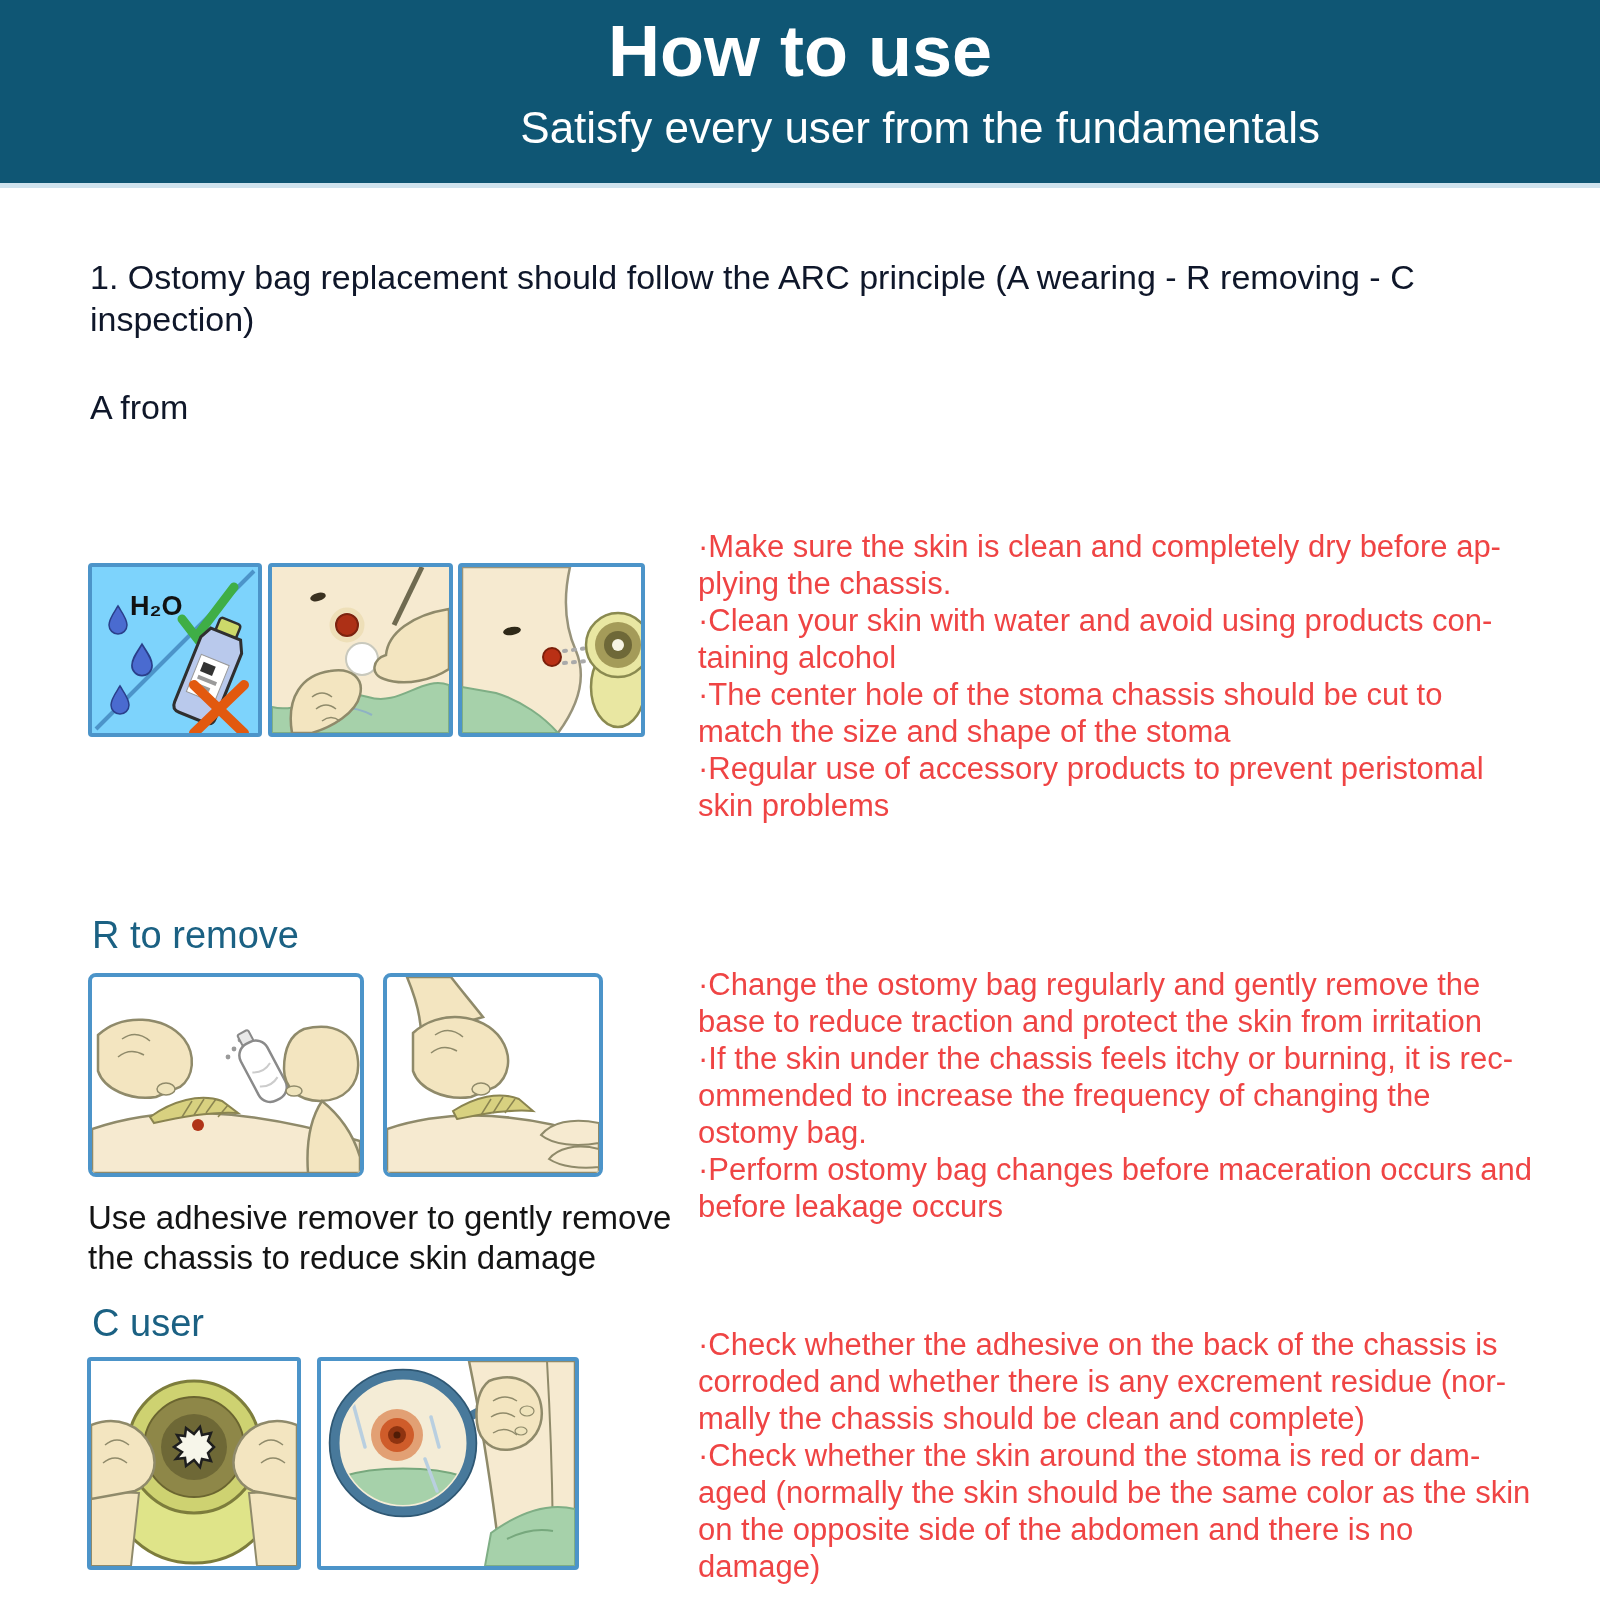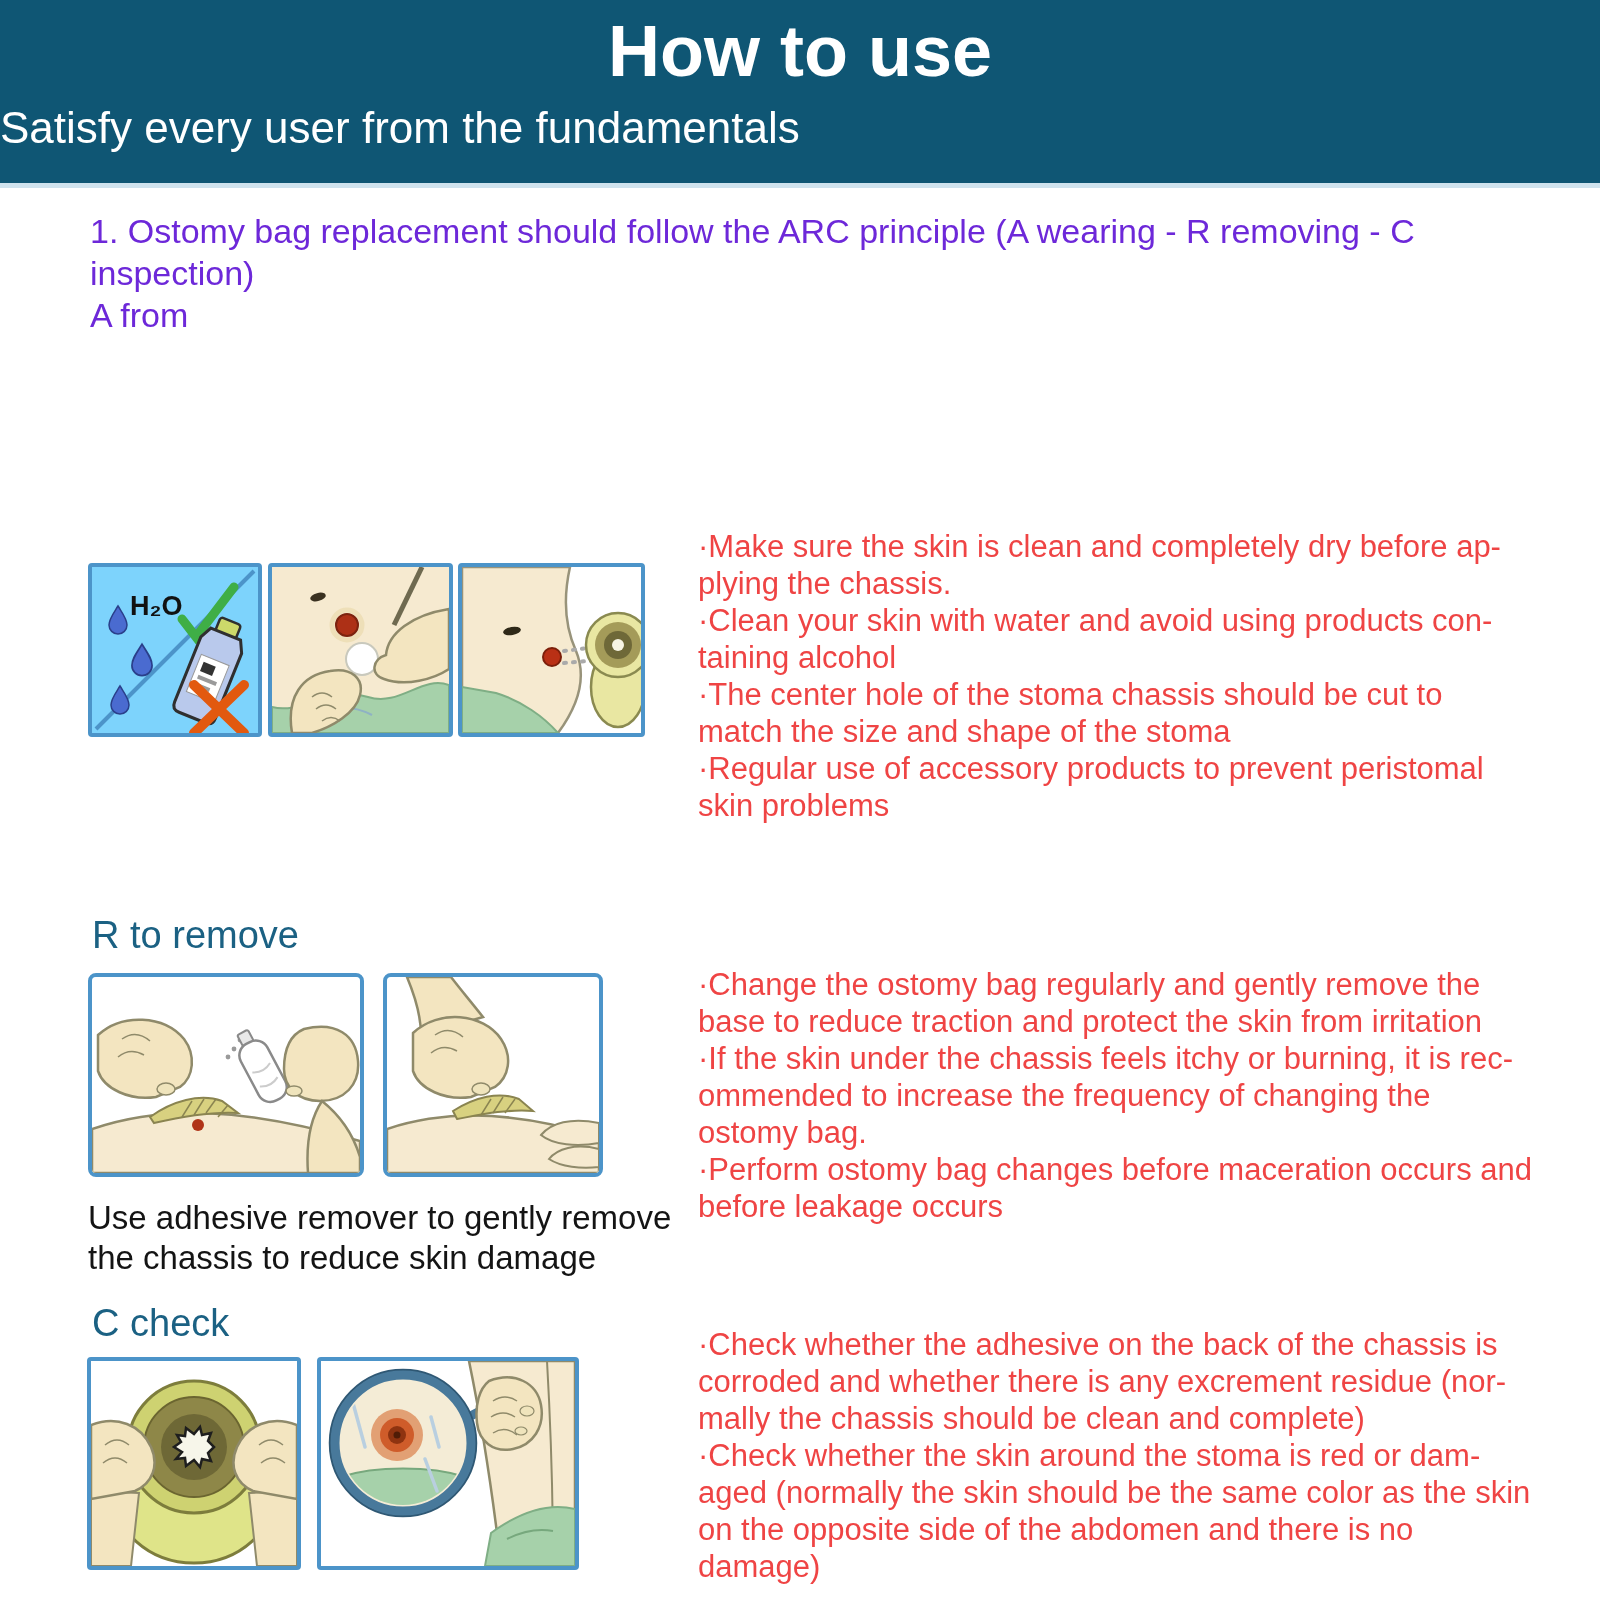--- a/index.html
+++ b/index.html
@@ -5,26 +5,26 @@
   html,body{margin:0;padding:0;background:#ffffff;}
   body{width:1600px;height:1600px;position:relative;overflow:hidden;
        font-family:"Liberation Sans", sans-serif;color:#141414;}
   .abs{position:absolute;}
 
   
   .header{left:0;top:0;width:1600px;height:183px;background:#0f5674;
           border-bottom:5px solid #cfe3ee;}
   .header-title{left:0;top:14px;width:1600px;text-align:center;color:#ffffff;
           font-size:72px;font-weight:bold;line-height:1.05;}
-  .header-sub{left:0;top:104px;width:1320px;text-align:left;color:#ffffff;
+  .header-sub{left:0;top:104px;width:1320px;text-align:right;color:#ffffff;
           font-size:44px;line-height:1.1;}
 
   
   .intro{left:90px;top:210px;width:1490px;font-size:34px;line-height:42px;white-space:nowrap;}
-  .teal{color:#6d28d9;}
+  .teal{color:#0f172a;margin-top:46px;}
   .intro-body{color:#141414;}
 
   
   .bullets{left:698px;width:880px;font-size:31px;line-height:37px;color:#ef4444;white-space:nowrap;}
   .bullets-a{top:528px;}
   .bullets-r{top:966px;}
   .bullets-c{top:1326px;}
 
   .sec-heading{left:92px;font-size:38px;color:#1b6183;white-space:nowrap;margin-top:8px;}
   .head-r{top:906px;}
@@ -181,21 +181,21 @@
     <g fill="#f6ead0" stroke="#8f8a6a" stroke-width="2">
       <path d="M212,146 C184,140 164,146 154,158 C166,168 190,170 212,166 Z"></path>
       <path d="M212,172 C188,166 170,172 162,182 C174,190 194,192 212,190 Z"></path>
     </g>
   </svg>
 </div>
 
 <div class="abs bullets bullets-r">·Change the ostomy bag regularly and gently remove the<br>base to reduce traction and protect the skin from irritation<br>·If the skin under the chassis feels itchy or burning, it is rec-<br>ommended to increase the frequency of changing the<br>ostomy bag.<br>·Perform ostomy bag changes before maceration occurs and<br>before leakage occurs</div>
 <div class="abs caption">Use adhesive remover to gently remove<br>the chassis to reduce skin damage</div>
 
-<div class="abs sec-heading head-c">C check</div>
+<div class="abs sec-heading head-c">C user</div>
 
 <div class="abs panel pc1">
   <svg viewBox="0 0 206 205" preserveAspectRatio="none">
     <rect x="0" y="0" width="206" height="205" fill="#ffffff"></rect>
     <ellipse cx="103" cy="128" rx="82" ry="74" fill="#dfe489" stroke="#7d7d3c" stroke-width="3"></ellipse>
     <circle cx="103" cy="86" r="66" fill="#ced271" stroke="#7d7d3c" stroke-width="3"></circle>
     <circle cx="103" cy="86" r="50" fill="#8e8748" stroke="#6b6530" stroke-width="2"></circle>
     <circle cx="103" cy="86" r="33" fill="#6e6836"></circle>
     <path transform="translate(103,86)" d="M20,0 L14,6 L17,14 L8,12 L6,20 L0,13 L-8,19 L-9,11 L-18,12 L-12,5 L-20,0 L-13,-5 L-17,-12 L-9,-11 L-8,-19 L0,-13 L6,-20 L8,-12 L17,-14 L14,-6 Z" fill="#f7f6ea" stroke="#1e1e1e" stroke-width="2.5"></path>
     <g>

